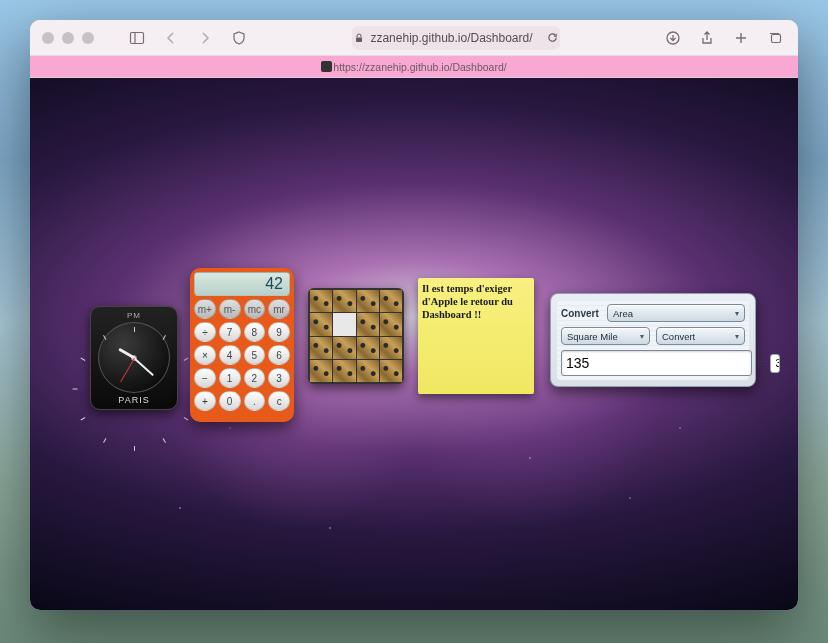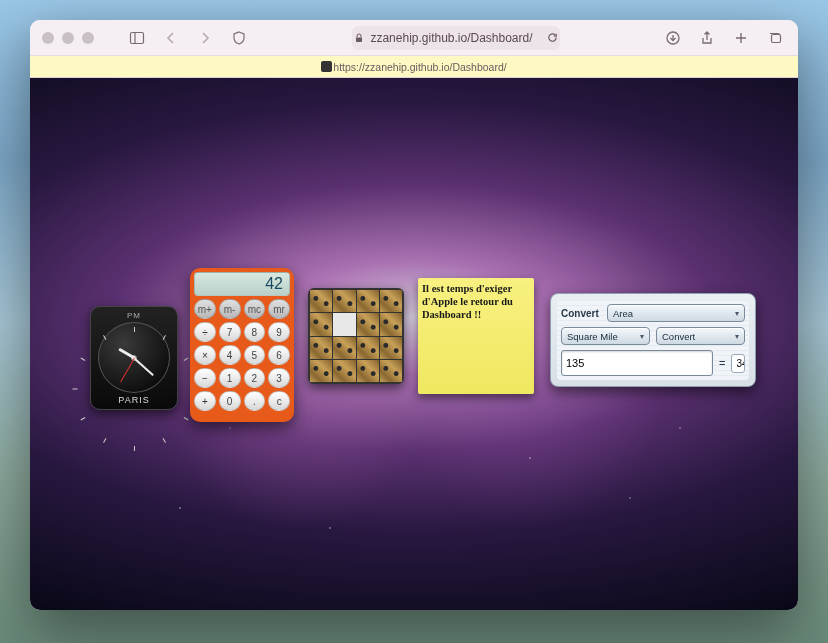--- a/index.html
+++ b/index.html
@@ -29,21 +29,21 @@
   .nav-arrow { color: #b8a8b0; }
   .addr {
     flex: 1; margin: 0 90px; height: 24px; background: #ede4e9; border-radius: 6px;
     display: flex; align-items: center; justify-content: center; gap: 6px;
     font-size: 12px; color: #5a4a50;
   }
   .addr .lock { width: 10px; height: 10px; }
   .right-icons { display: flex; gap: 12px; }
 
   .tabbar {
-    height: 22px; background: #fef9c3; border-bottom: 1px solid #e0d0da;
+    height: 22px; background: #f9a8d4; border-bottom: 1px solid #e0d0da;
     display: flex; align-items: center; justify-content: center; font-size: 10.5px; color: #6a5a60;
     gap: 1px;
   }
   .tabbar .favicon { width: 11px; height: 11px; background: #333; border-radius: 2px; display:inline-block; }
 
   .content {
     flex: 1; position: relative;
     background: radial-gradient(ellipse 140% 90% at 50% 45%,
       #d8d0e0 0%, #a870b0 12%, #5a3070 28%, #281840 45%, #0a0818 70%, #020208 100%);
     overflow: hidden;
@@ -157,21 +157,21 @@
   .conv-row:last-child { margin-bottom: 0; }
   .conv-label { font-size: 10px; color: #2a3a4a; font-weight: 600; min-width: 40px; }
   .conv-select {
     flex: 1; height: 18px; background: linear-gradient(#f4f8fb,#cdd9e2); border: 1px solid #7a8a98;
     border-radius: 4px; font-size: 9.5px; padding: 0 5px; display: flex; align-items: center;
     justify-content: space-between; color: #1a2a3a; box-shadow: inset 0 1px 0 #fff; cursor: pointer;
   }
   .conv-select .chev { font-size: 8px; color: #4a5a6a; }
   .conv-input {
     flex: 1; height: 20px; background: #fff; border: 1px solid #7a8a9a;
-    border-radius: 3px; font-size: 11px; padding: 12px 4px; color: #000;
+    border-radius: 3px; font-size: 14px; padding: 12px 4px; color: #000;
     box-shadow: inset 0 1px 2px rgba(0,0,0,.18);
   }
   .conv-eq { font-size: 11px; color: #2a3a4a; }
   .conv-out {
     flex: 1; height: 19px; background: #fff; border: 1px solid #98a8b6;
     border-radius: 3px; font-size: 10px; padding: 0 4px; color: #000;
     display: flex; align-items: center; overflow: hidden; white-space: nowrap;
   }
 </style>
 </head>

